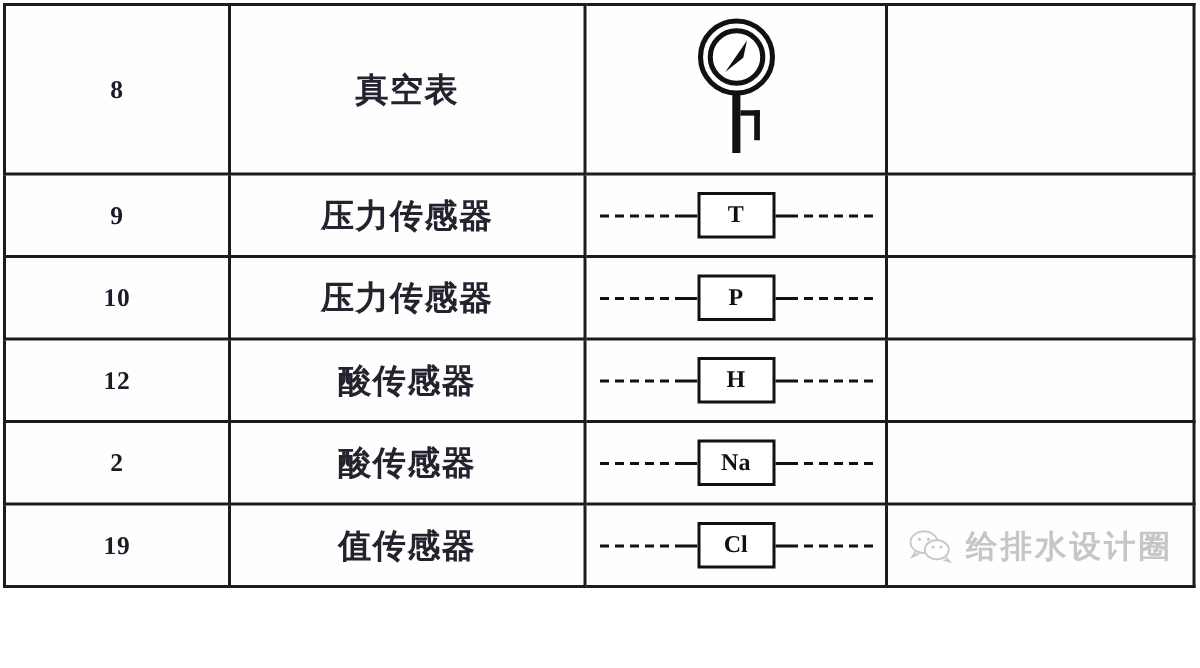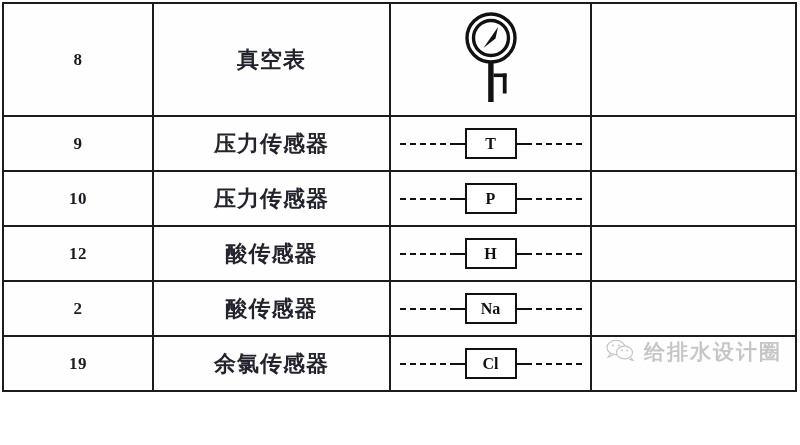--- a/index.html
+++ b/index.html
@@ -109,20 +109,21 @@
     font-size: 16px;
     font-weight: bold;
     color: #111;
     text-align: center;
     letter-spacing: 0px;
   }
 
   
   .watermark {
     display: flex;
+    align-items: center;
     justify-content: center;
     gap: 9px;
     height: 51px;
     opacity: 0.55;
   }
   .wm-text {
     font-family: "Liberation Serif", "DejaVu Serif", serif;
     font-size: 21px;
     font-weight: bold;
     color: #9a9a9a;
@@ -251,21 +252,21 @@
         <td>
           <div class="blank-cell"></div>
         </td>
       </tr>
 
       <tr class="row-std">
         <td>
           <span class="idx">19</span>
         </td>
         <td>
-          <span class="name">余氯传感器</span>
+          <span class="name">值传感器</span>
         </td>
         <td>
           <div class="sensor">
             <span class="dash-left"></span>
             <span class="stub"></span>
             <span class="sbox">Cl</span>
             <span class="stub"></span>
             <span class="dash-right"></span>
           </div>
         </td>

